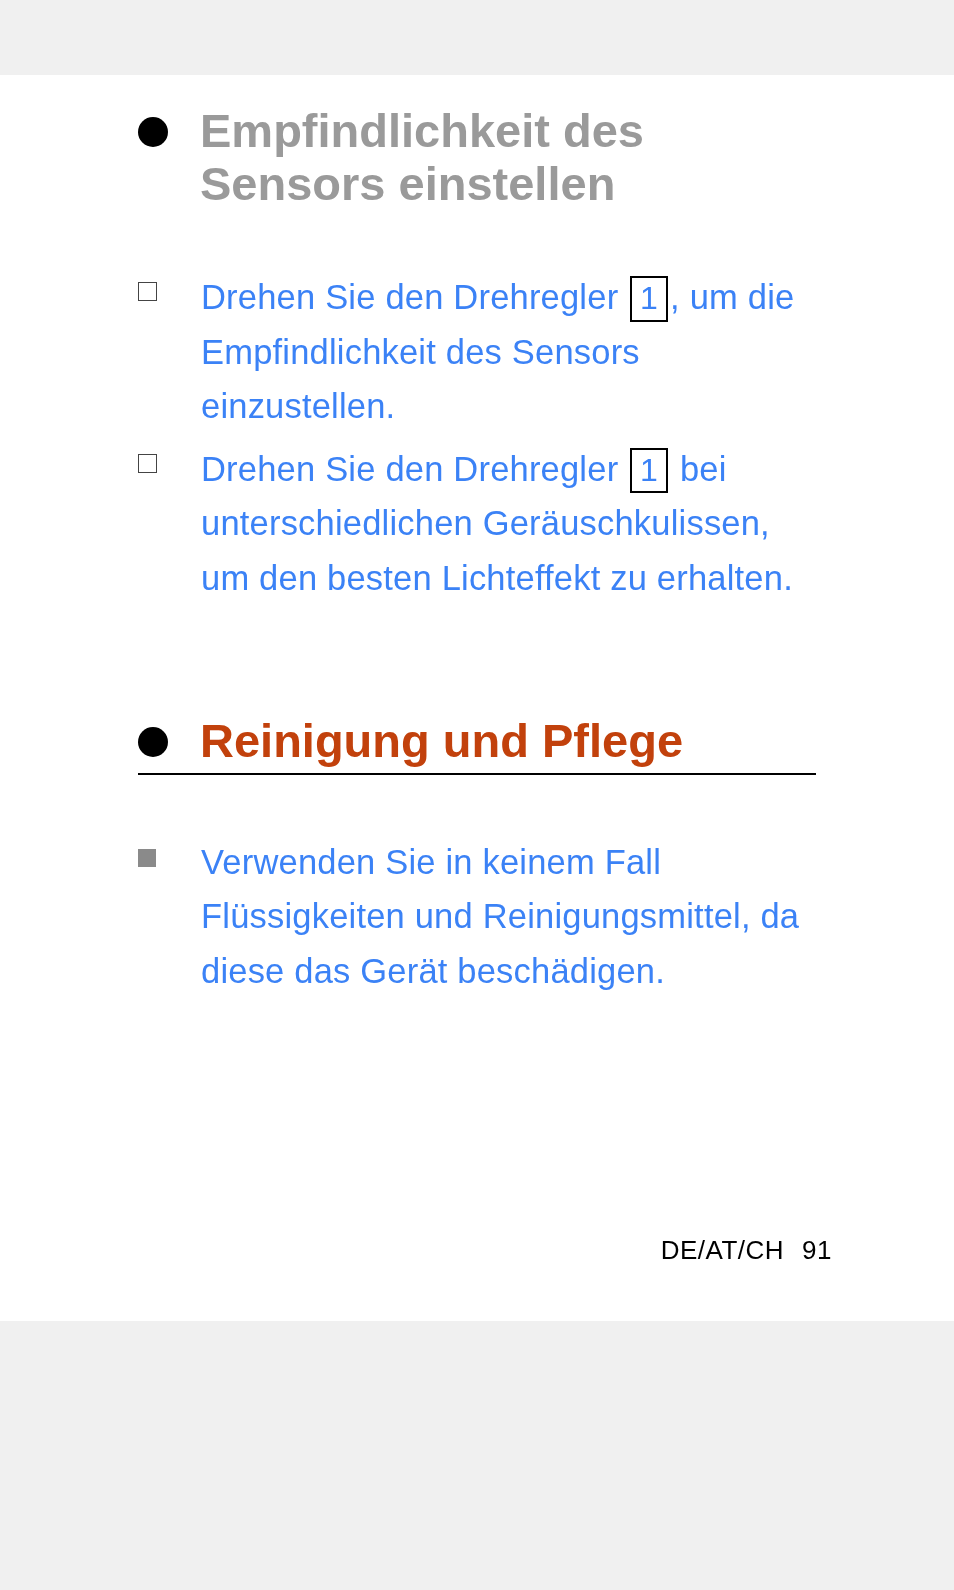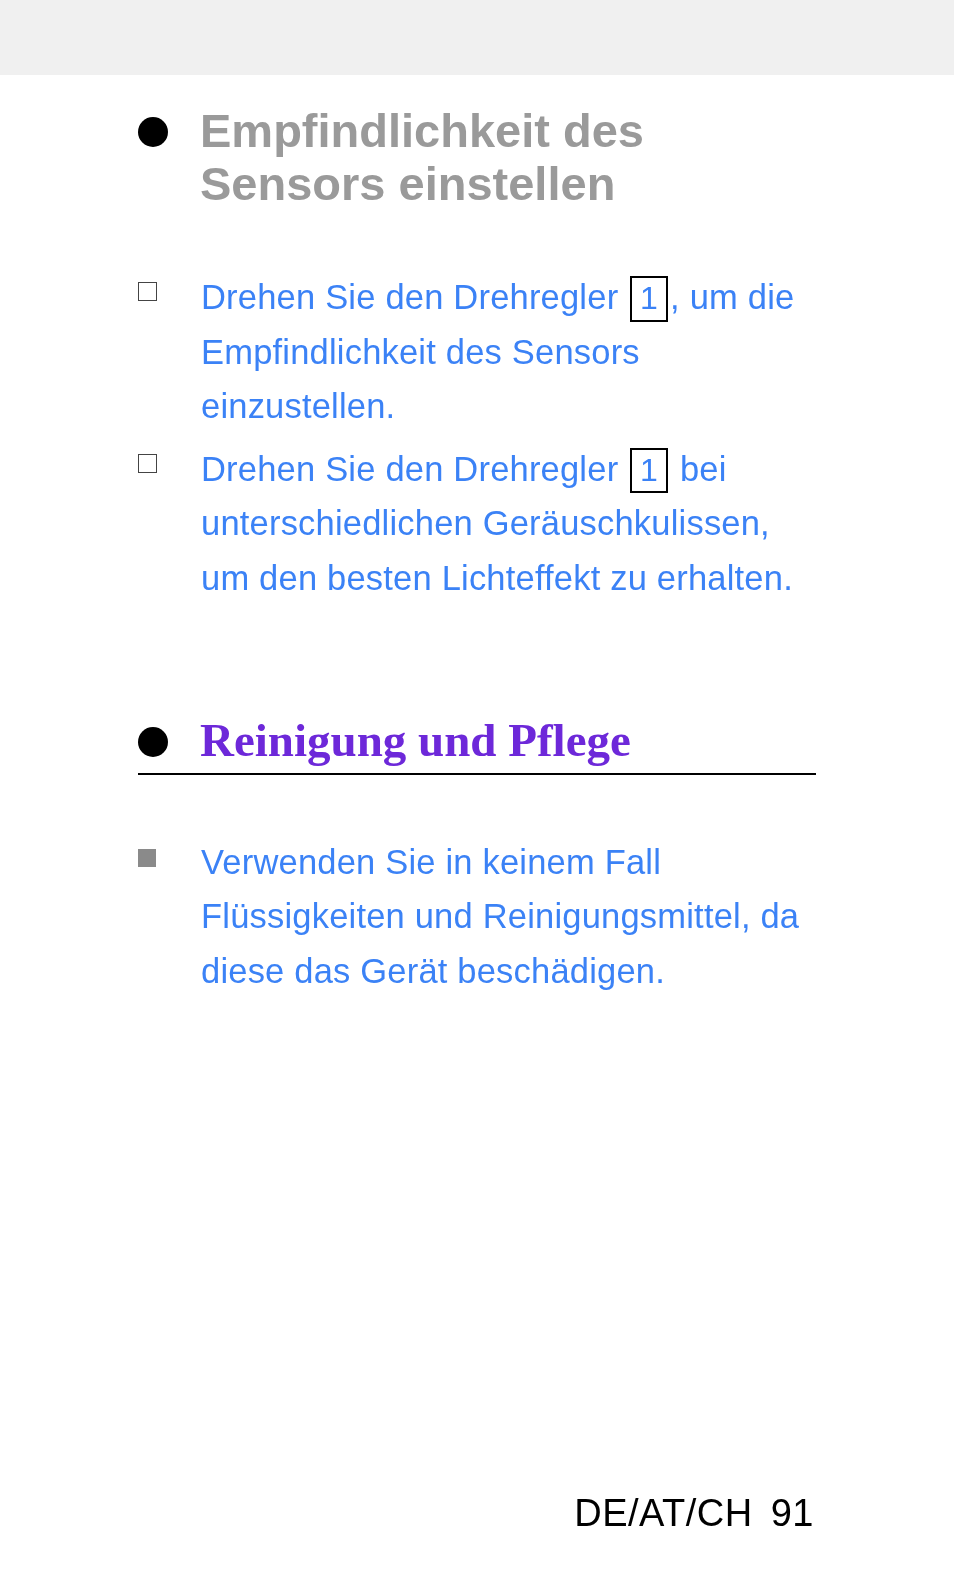--- a/index.html
+++ b/index.html
@@ -7,21 +7,21 @@
   body {
     font-family: Arial, Helvetica, sans-serif;
     background: #f0f0f0;
     position: relative;
   }
   .page {
     position: absolute;
     top: 75px;
     left: 0;
     width: 954px;
-    height: 1515px;
+    height: 1246px;
     background: #ffffff;
     padding: 30px 138px 0 138px;
   }
   .section-heading {
     display: flex;
     align-items: flex-start;
     margin-bottom: 60px;
   }
   .section-heading.first { margin-top: 0; }
   .section-heading .dot {
@@ -39,25 +39,24 @@
     font-weight: bold;
     line-height: 1.12;
   }
   .section-heading.black {
     border-bottom: 2px solid #000;
     padding-bottom: 6px;
     margin-top: 110px;
     margin-bottom: 60px;
   }
   .section-heading.black .title {
-    color: #6d28d9;
+    color: #c2410c;
     font-size: 47px;
     font-weight: bold;
     line-height: 1.1;
-    font-family: Liberation Serif, serif;
   }
   .steps { }
   .step {
     display: flex;
     align-items: flex-start;
     margin-bottom: 8px;
   }
   .step .checkbox {
     width: 19px;
     height: 19px;
@@ -86,22 +85,22 @@
     border: 2px solid #000;
     padding: 0 8px;
     font-size: 32px;
     line-height: 1.3;
     vertical-align: baseline;
     margin: 0 2px;
   }
   .footer {
     position: absolute;
     bottom: 55px;
-    right: 140px;
-    font-size: 38px;
+    right: 122px;
+    font-size: 26px;
     letter-spacing: 0.5px;
   }
   .footer .locale { margin-right: 18px; }
 </style>
 </head>
 <body>
 
 <div class="page">
 
   <div class="section-heading gray first">

